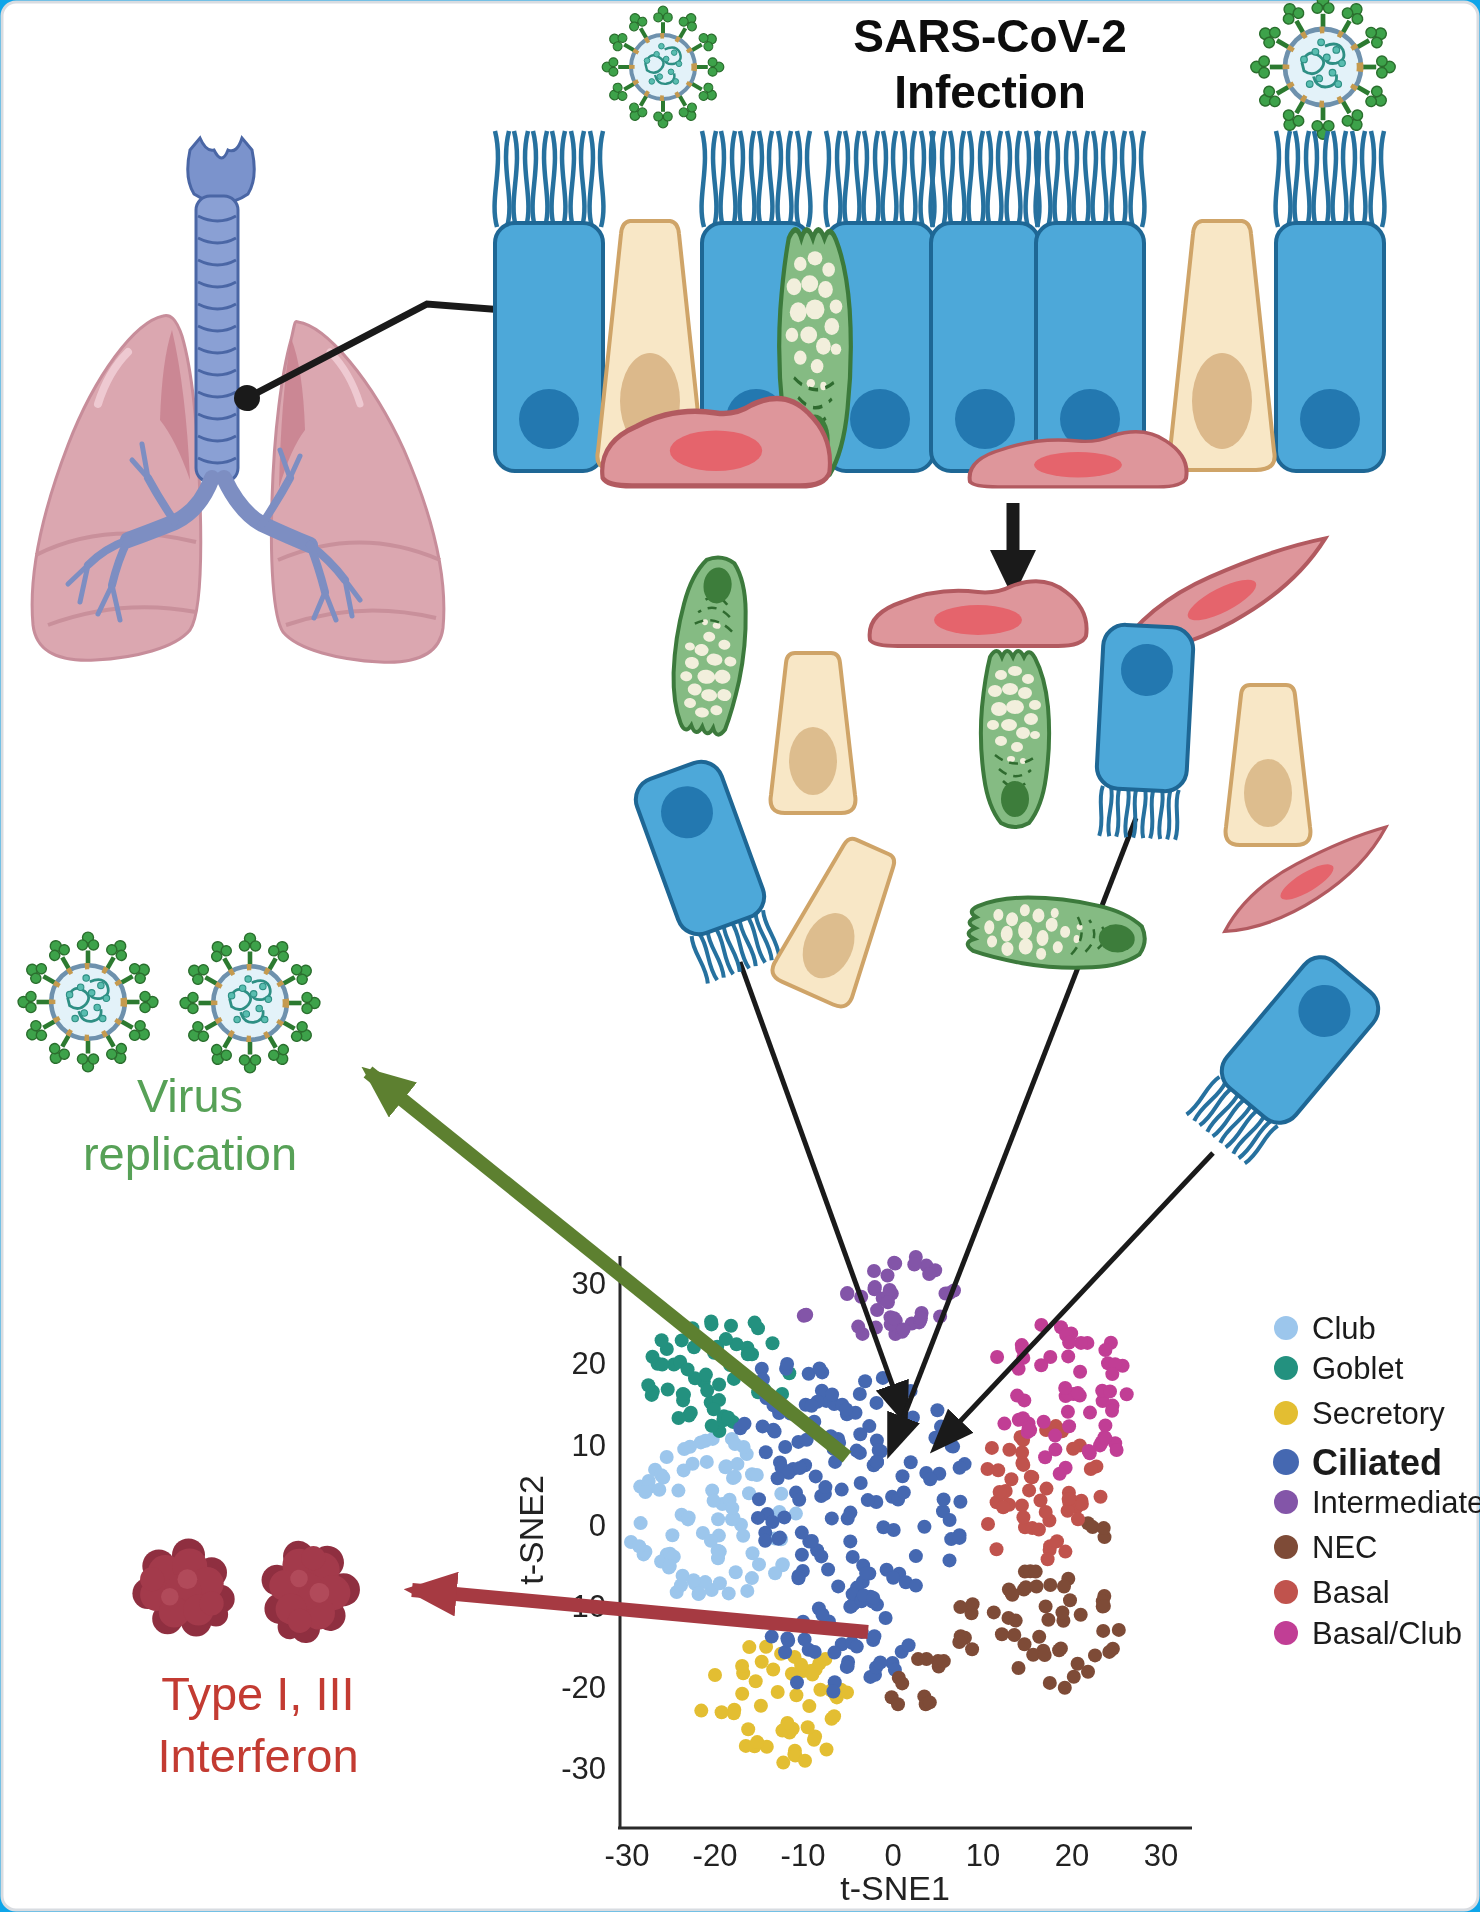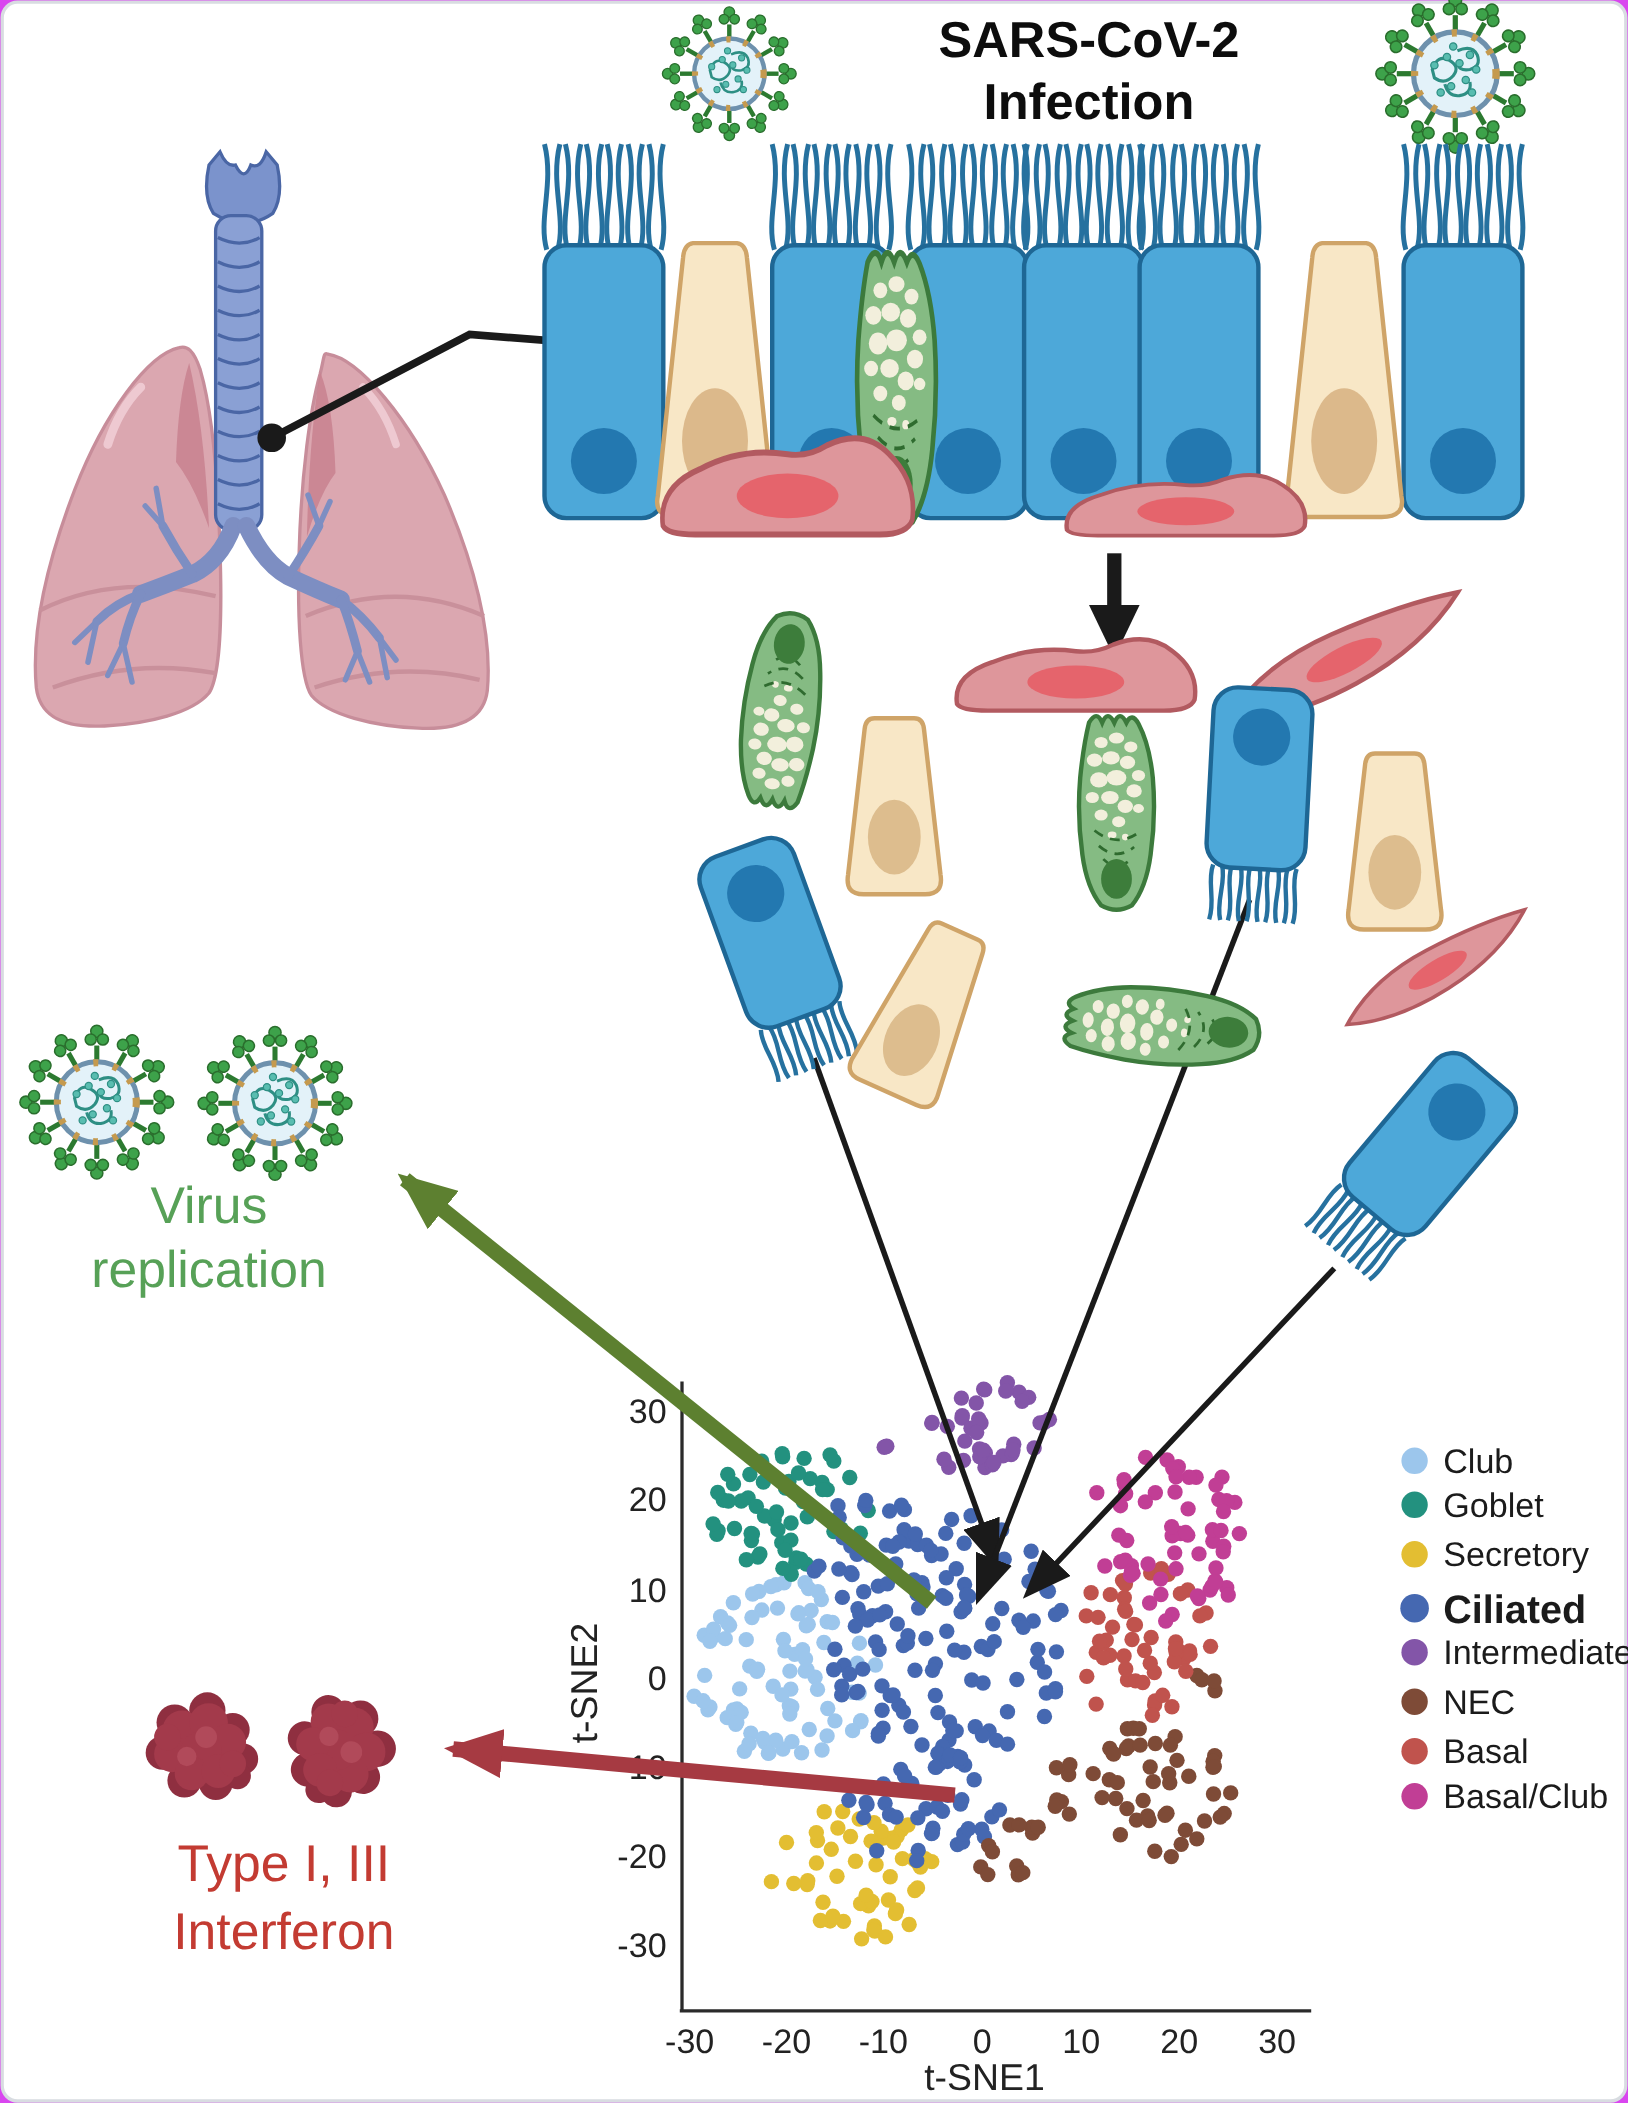--- a/index.html
+++ b/index.html
@@ -1,16 +1,16 @@
 <!DOCTYPE html>
 <html><head>
 <meta charset="utf-8">
 <style>
   html,body{margin:0;padding:0;background:#fff;}
-  #fig{position:relative;width:1480px;height:1912px;background:#d946ef;overflow:hidden;
+  #fig{position:relative;width:1480px;height:1912px;background:#0ea5e9;overflow:hidden;
        font-family:"Liberation Sans",sans-serif;text-align:right;}
   svg{position:absolute;left:0;top:0;}
   text{font-family:"Liberation Sans",sans-serif;}
   .title-text{font-size:46px;font-weight:700;fill:#0d0d0d;}
   .big-label{font-size:47px;}
   .tick{font-size:31px;fill:#222222;}
   .axis-label{font-size:34px;fill:#222222;}
   .leg{font-size:31px;fill:#1b1b1b;}
   .leg-bold{font-size:36px;font-weight:700;fill:#1b1b1b;}
 </style>

